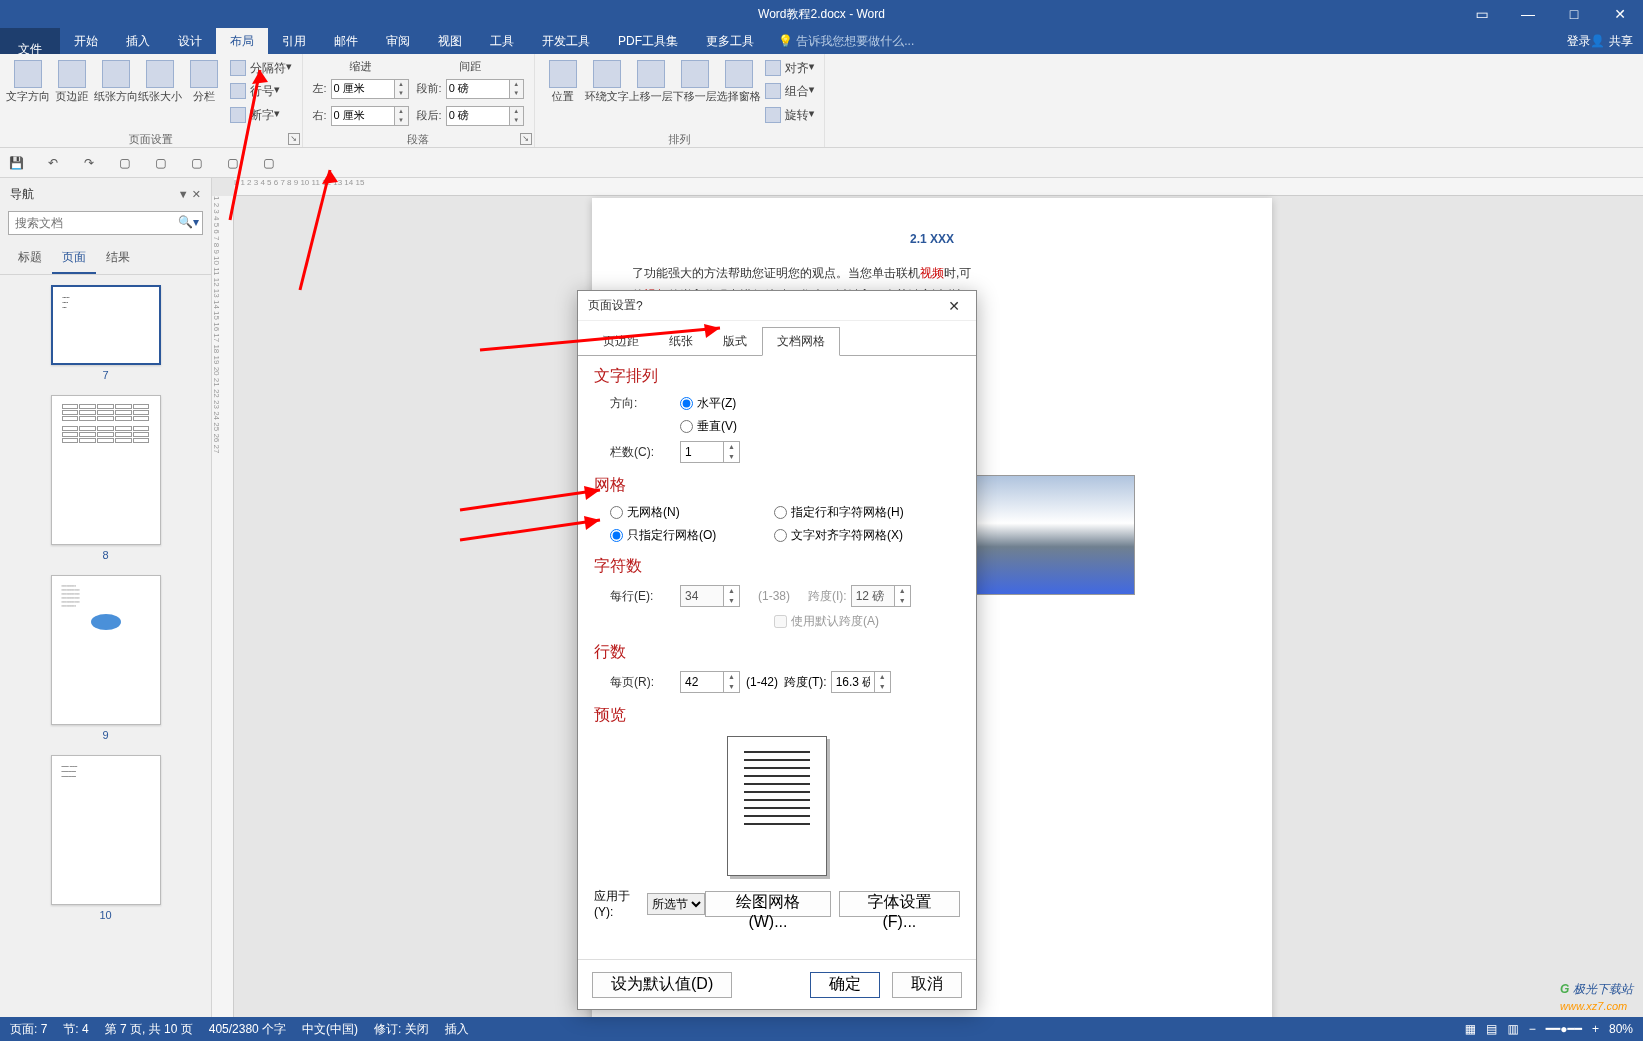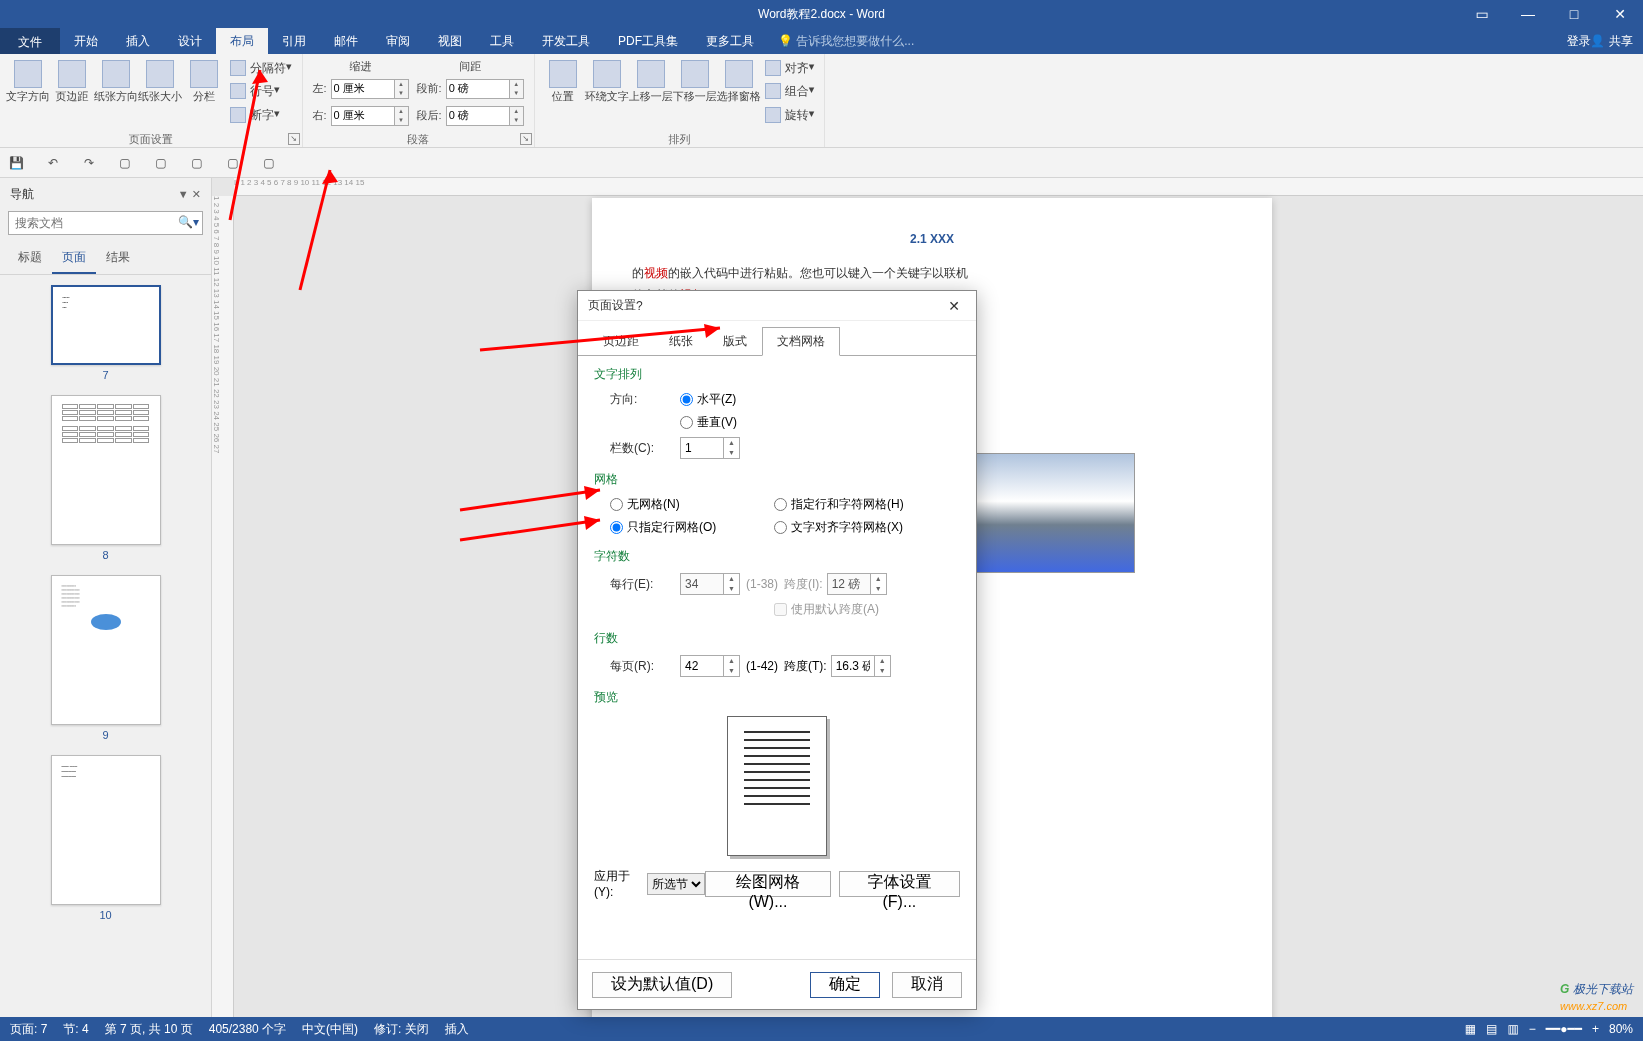--- a/index.html
+++ b/index.html
@@ -4,21 +4,21 @@
 <style>
   *{box-sizing:border-box;margin:0;padding:0;font-family:"Microsoft YaHei","Segoe UI",sans-serif;font-size:12px}
   body{background:#e6e6e6;overflow:hidden;width:1643px;height:1041px;position:relative}
   .titlebar{background:#2b579a;color:#fff;height:28px;display:flex;align-items:center;position:relative}
   .titlebar .title{position:absolute;left:50%;transform:translateX(-50%);font-size:12px}
   .titlebar .right{position:absolute;right:0;display:flex}
   .titlebar .tbtn{width:46px;height:28px;display:flex;align-items:center;justify-content:center;color:#fff;font-size:14px}
   .menubar{background:#2b579a;color:#fff;height:26px;display:flex;align-items:center}
   .menubar .tab{padding:0 14px;height:26px;line-height:26px;font-size:12px;cursor:pointer}
   .menubar .tab.active{background:#f3f3f3;color:#2b579a}
-  .menubar .file{background:#1e3e6e;padding:1px 18px}
+  .menubar .file{background:#1e3e6e;padding:8px 18px}
   .menubar .tellme{color:#b8cce4;margin-left:10px}
   .menubar .right{margin-left:auto;display:flex;align-items:center;padding-right:10px}
   .menubar .right span{}
   .ribbon{background:#f3f3f3;height:94px;border-bottom:1px solid #d4d4d4;display:flex}
   .rgroup{border-right:1px solid #e1e1e1;display:flex;flex-direction:column;padding:2px 6px 0 6px;position:relative}
   .rgroup .label{font-size:11px;color:#666;text-align:center;height:16px;line-height:16px;margin-top:auto}
   .rgroup .body{display:flex;flex:1}
   .bigbtn{display:flex;flex-direction:column;align-items:center;justify-content:flex-start;width:44px;padding-top:4px;cursor:pointer}
   .bigbtn .ico{width:28px;height:28px;background:#d0d8e8;border:1px solid #9cb0d0;margin-bottom:2px}
   .bigbtn .txt{font-size:11px;color:#444;text-align:center;line-height:13px}
@@ -64,21 +64,21 @@
   .pgnum{text-align:center;font-size:11px;color:#666;margin-top:20px}
   .dialog{position:absolute;left:577px;top:290px;width:400px;height:720px;background:#fff;border:1px solid #888;box-shadow:0 4px 20px rgba(0,0,0,.3);z-index:100}
   .dlg-title{height:30px;display:flex;align-items:center;padding:0 10px;font-size:12px;color:#333;border-bottom:1px solid #eee}
   .dlg-title .close{margin-left:auto;font-size:14px;cursor:pointer;padding:0 6px}
   .dlg-title .help{font-size:12px;margin-right:16px;cursor:pointer}
   .dlg-tabs{display:flex;padding:6px 10px 0 10px}
   .dlg-tabs .dt{padding:5px 14px;font-size:12px;color:#333;border:1px solid transparent;cursor:pointer}
   .dlg-tabs .dt.active{border:1px solid #ababab;border-bottom:1px solid #fff;background:#fff;position:relative;z-index:2}
   .dlg-body{padding:10px 16px;border-top:1px solid #ababab;margin-top:-1px;height:590px}
   .sect{margin-bottom:12px}
-  .sect .stitle{font-size:12px;color:#15803d;margin-bottom:8px}
+  .sect .stitle{font-size:16px;color:#b91c1c;margin-bottom:8px}
   .row{display:flex;align-items:center;margin:6px 0;font-size:12px}
   .row .lbl{width:70px;color:#333}
   .row label{display:flex;align-items:center;margin-right:16px}
   .row input[type=radio]{margin-right:4px}
   .row input[type=checkbox]{margin-right:4px}
   .nspin{display:flex;align-items:center}
   .nspin input{width:44px;height:22px;border:1px solid #ababab;padding:0 4px}
   .nspin .sb{display:flex;flex-direction:column;border:1px solid #ababab;border-left:none;width:16px;height:22px}
   .nspin .sb div{flex:1;font-size:7px;text-align:center;color:#666;line-height:10px;cursor:pointer}
   .disabled{color:#999}
@@ -324,20 +324,21 @@
       </div>
     </div>
   </div>
 
   <div class="docarea">
     <div class="hruler"> L  1  2  3  4  5  6  7  8  9  10 11 12 13 14 15</div>
     <div class="vruler">1 2 3 4 5 6 7 8 9 10 11 12 13 14 15 16 17 18 19 20 21 22 23 24 25 26 27</div>
     <div class="page">
       <div class="content">
         <h3>2.1 XXX</h3>
+        <p><span>了功能强大的方法帮助您证明您的观点。当您单击联机</span><span class="vid">视频</span><span>时,可</span></p>
         <p><span>的</span><span class="vid">视频</span><span>的嵌入代码中进行粘贴。您也可以键入一个关键字以联机</span></p>
         <p><span>的文档的</span><span class="vid">视频</span>。</p>
         <p>文档具有专业外观,word 提供了页眉、页脚、封面和文本框设计,</p>
         <p>的补充。例如,您可以添加匹配的封面、页眉和提要栏。单击 " 插</p>
         <p><span>词库中选择所需元素。</span> <sup>[1]</sup></p>
         <p>式也有助于文档保持协调。当您单击设计并选择新的主题时,图片</p>
         <p>tArt 图形将会更改以匹配新的主题。当应用样式时,您的标题会</p>
         <p>匹新的主题。</p>
         <div class="imgs">
           <div class="im"></div>
@@ -429,21 +430,21 @@
       <div class="stitle">字符数</div>
       <div class="row" style="padding-left:16px">
         <span class="lbl">每行(E):</span>
         <div class="nspin">
             <input disabled="" value="34" style="">
             <div class="sb">
               <div>▲</div>
               <div>▼</div>
             </div>
           </div>
-        <span style="margin:0 6px">(1-38)</span>
+        <span style="margin:0 18px">(1-38)</span>
         <span>跨度(I):</span>
         <div class="nspin" style="margin-left:4px">
             <input disabled="" value="12 磅" style="">
             <div class="sb">
               <div>▲</div>
               <div>▼</div>
             </div>
           </div>
       </div>
       <div class="row" style="padding-left:180px">

